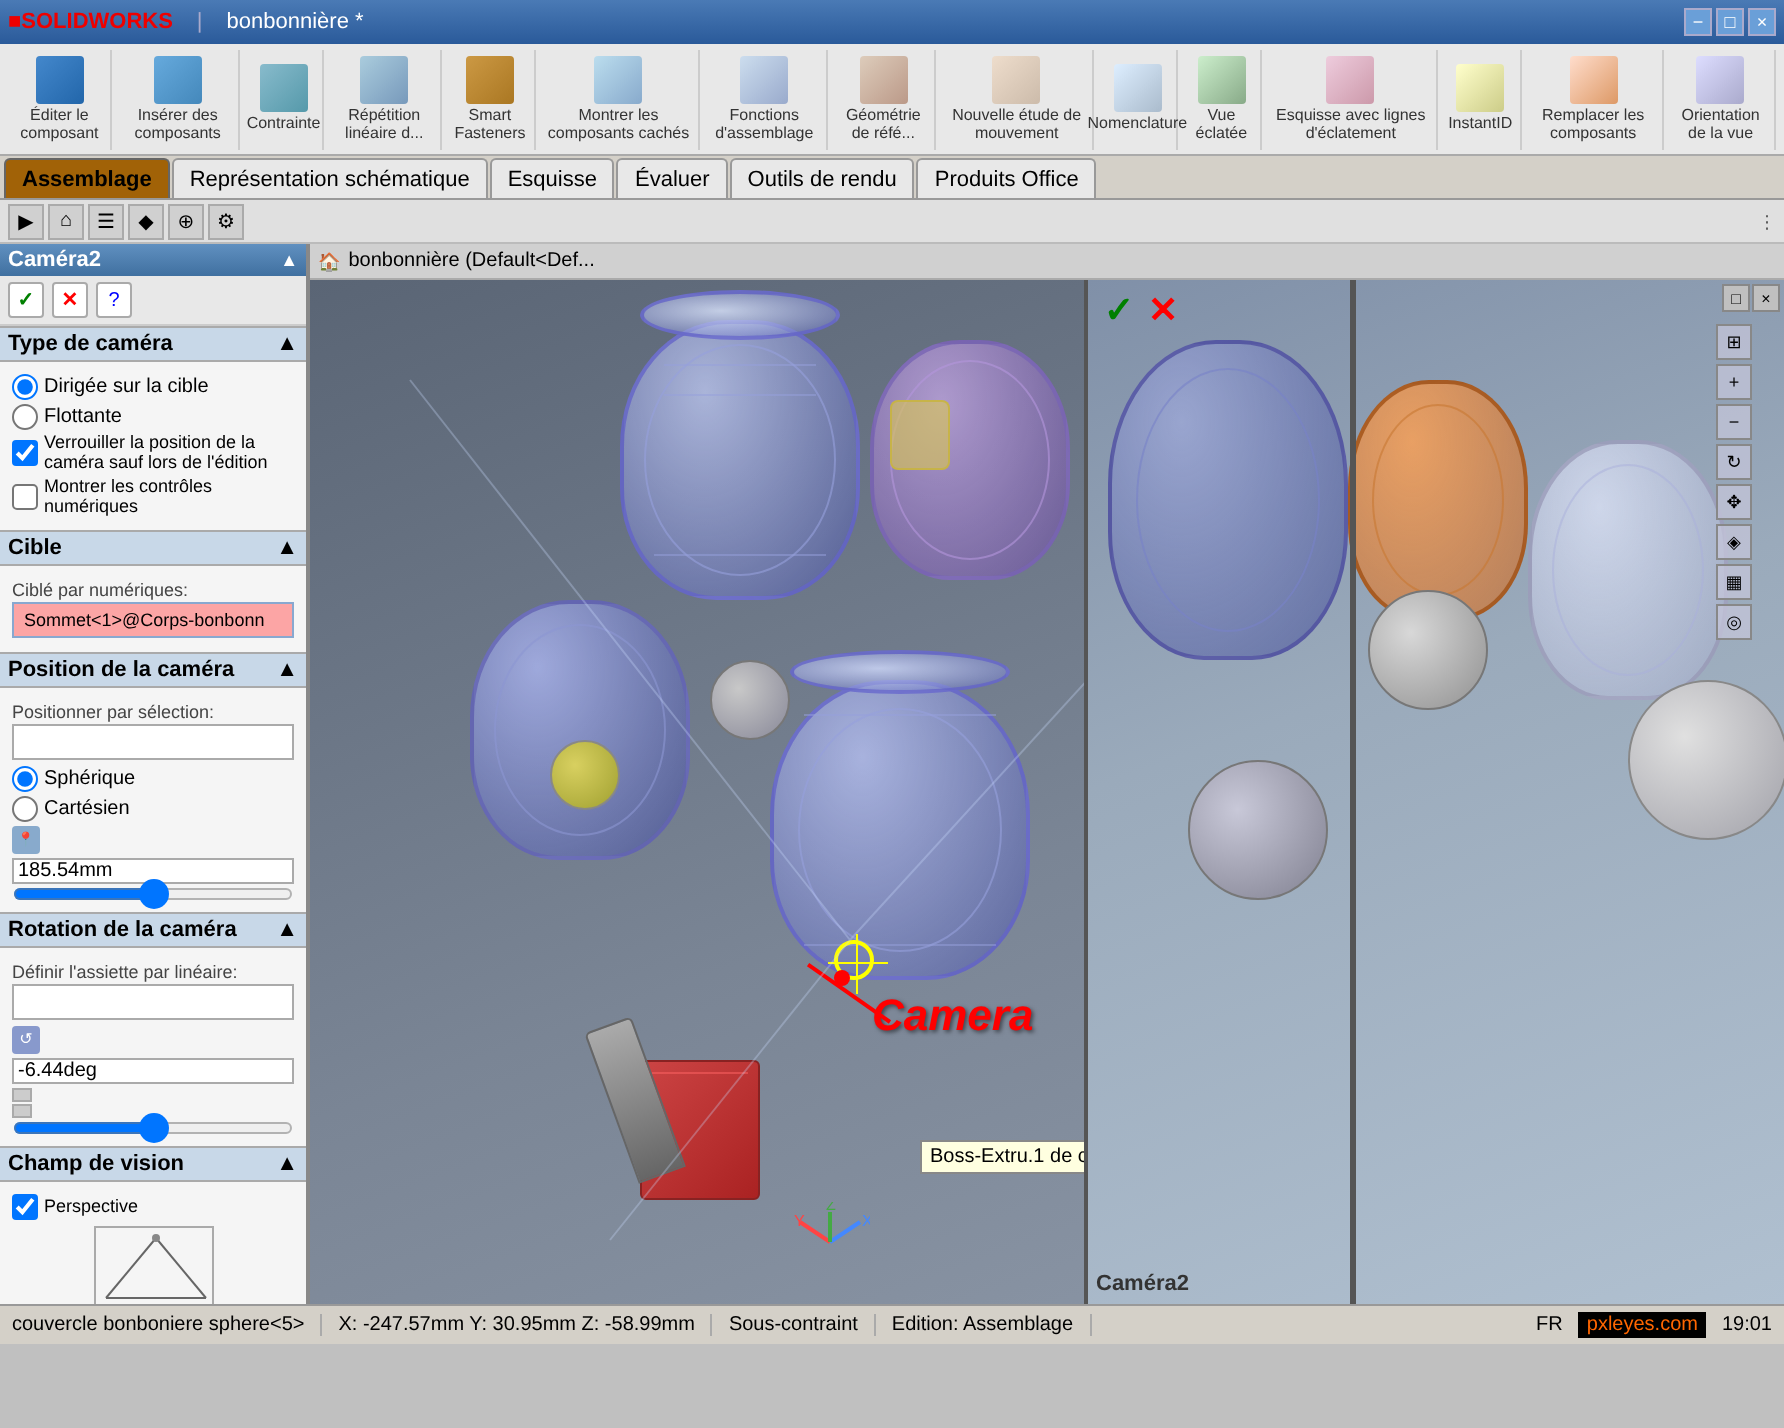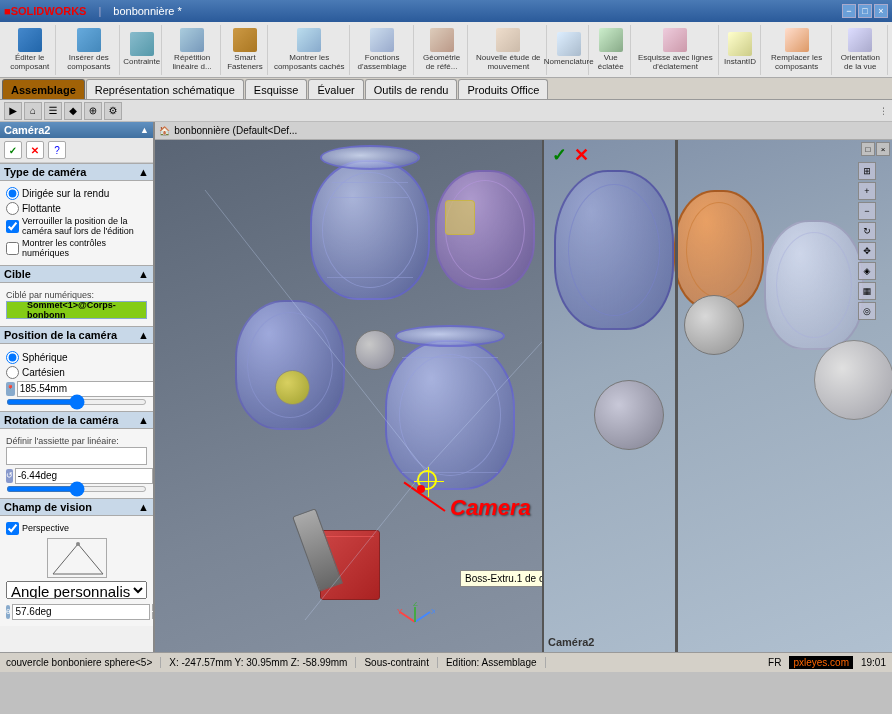--- a/index.html
+++ b/index.html
@@ -161,23 +161,23 @@
     .form-input {
       height: 16px;
       border: 1px solid #aaa;
       background: white;
       font-size: 10px;
       padding: 0 2px;
       width: 100%;
     }
     .form-row-val {
       display: flex;
-      align-items: center;
       gap: 2px;
       margin: 2px 0;
+      flex-direction: column;
     }
     .val-icon { width: 14px; height: 14px; background: #88a8c8; border-radius: 2px; font-size: 8px; display: flex; align-items: center; justify-content: center; color: white; }
     .val-input { flex: 1; height: 16px; border: 1px solid #aaa; font-size: 10px; padding: 0 2px; }
     .slider-row { display: flex; align-items: center; gap: 2px; margin: 2px 0; }
     .slider { flex: 1; height: 6px; }
 
     
     #viewport-area {
       flex: 1;
       background: #708090;
@@ -426,21 +426,21 @@
       <div class="cam-action-btn" style="color:blue;">?</div>
     </div>
 
     <div class="section-header">
       <span>Type de caméra</span>
       <span>▲</span>
     </div>
     <div class="section-content">
       <div class="radio-row">
         <input type="radio" name="camtype" checked="" style="">
-        <label>Dirigée sur la rendu</label>
+        <label>Dirigée sur la cible</label>
       </div>
       <div class="radio-row">
         <input type="radio" name="camtype" style="">
         <label>Flottante</label>
       </div>
       <div class="checkbox-row">
         <input type="checkbox" checked="" style="">
         <label style="font-size:9px;line-height:1.1;">Verrouiller la position de la caméra sauf lors de l'édition</label>
       </div>
       <div class="checkbox-row">
@@ -449,31 +449,35 @@
       </div>
     </div>
 
     <div class="section-header">
       <span>Cible</span>
       <span>▲</span>
     </div>
     <div class="section-content">
       <div class="form-row">
         <div class="form-label">Ciblé par numériques:</div>
-        <div class="form-input" style="background:#84cc16; border:1px solid #88a8d0; color:#000; font-size:9px; padding:1px 20px; height:18px; display:flex; align-items:center;font-weight:bold;">
+        <div class="form-input" style="background:#fca5a5; border:1px solid #88a8d0; color:#000; font-size:9px; padding:1px 5px; height:18px; display:flex; align-items:center;">
           <span>Sommet&lt;1&gt;@Corps-bonbonn</span>
         </div>
       </div>
     </div>
 
     <div class="section-header">
       <span>Position de la caméra</span>
       <span>▲</span>
     </div>
     <div class="section-content">
+      <div class="form-row">
+        <div class="form-label">Positionner par sélection:</div>
+        <div class="form-input" style="height:18px;"></div>
+      </div>
       <div class="radio-row" style="margin-top:3px;">
         <input type="radio" name="postype" checked="" style="">
         <label>Sphérique</label>
       </div>
       <div class="radio-row">
         <input type="radio" name="postype" style="">
         <label>Cartésien</label>
       </div>
       <div class="form-row-val">
         <div class="val-icon" style="background:#88aacc;font-size:7px;">📍</div>
@@ -600,21 +604,21 @@
           <div class="crosshair"></div>
         </div>
 
         <div class="annotation" style="position:absolute;left:440px;top:135px;color:red;font-size:24px;font-weight:bold;font-style:italic;">
           <span>Light</span>
         </div>
 
         <div style="position:absolute;left:455px;top:200px;width:55px;height:2px;background:red;transform:rotate(-55deg);transform-origin:right center;"></div>
         <div style="position:absolute;left:418px;top:228px;width:8px;height:8px;background:red;border-radius:50%;"></div>
 
-        <div class="annotation" style="position:absolute;left:295px;top:355px;color:red;font-size:22px;font-weight:bold;font-style:italic;">
+        <div class="annotation" style="position:absolute;left:281px;top:355px;color:red;font-size:22px;font-weight:bold;font-style:italic;">
           <span>Camera</span>
         </div>
 
         <div style="position:absolute;left:290px;top:370px;width:50px;height:2px;background:red;transform:rotate(-145deg);transform-origin:left center;"></div>
         <div style="position:absolute;left:262px;top:345px;width:8px;height:8px;background:red;border-radius:50%;"></div>
 
         <div id="tooltip" style="position:absolute;left:305px;top:430px;background:#ffffe0;border:1px solid #888;padding:2px 4px;font-size:10px;white-space:nowrap;">
           <span>Boss-Extru.1 de corps-bonbonnièreB&lt;4&gt;</span>
         </div>
 

